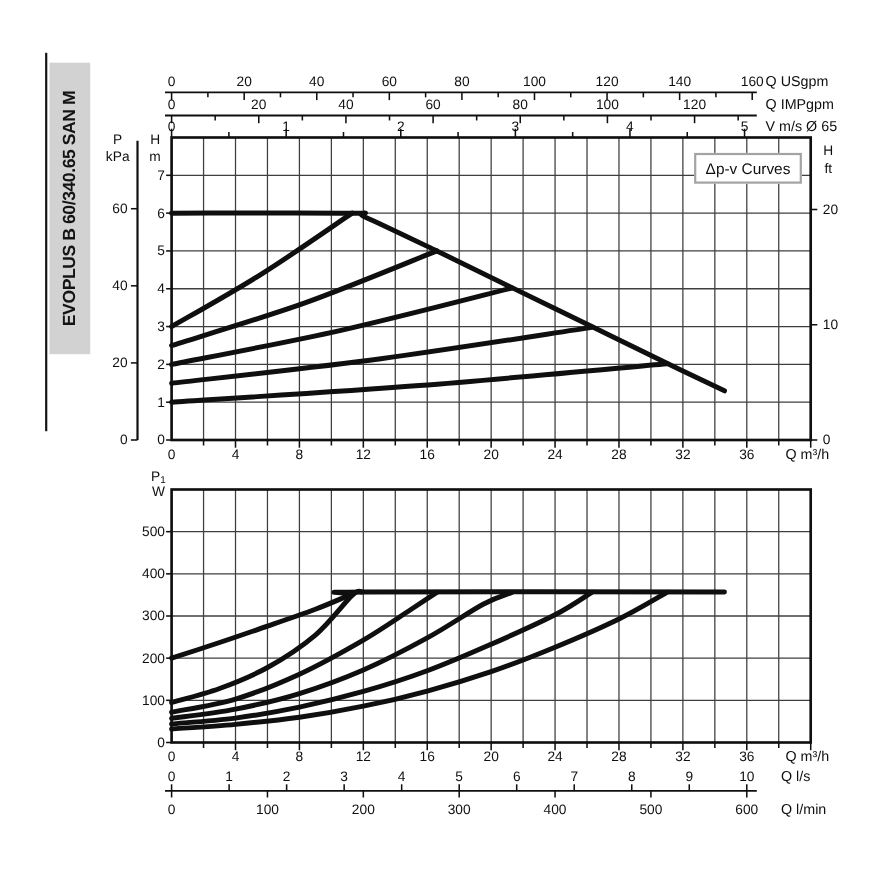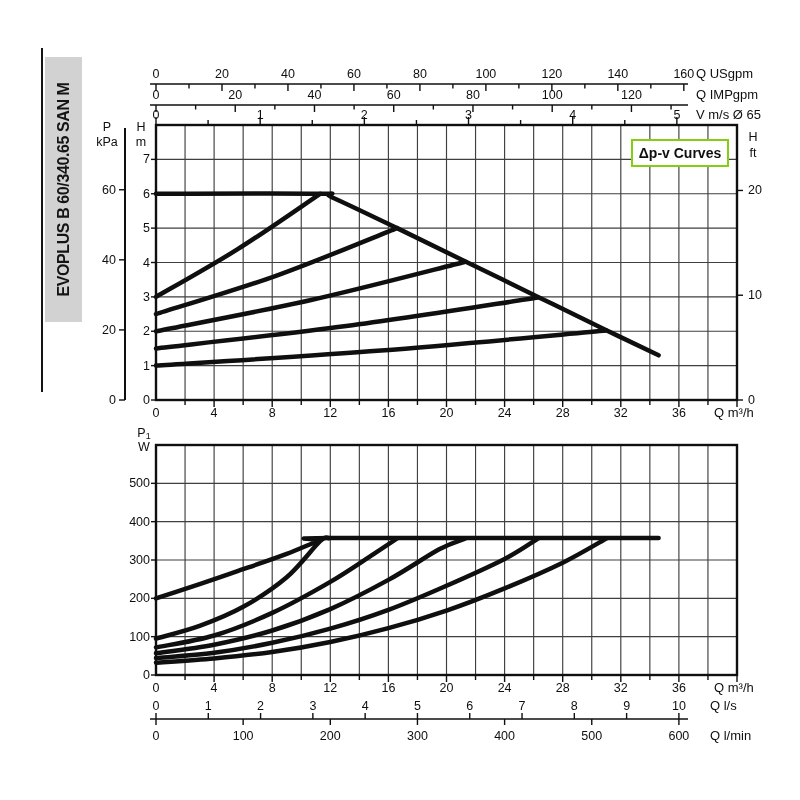--- a/index.html
+++ b/index.html
@@ -4,23 +4,23 @@
 <style>
   html,body{margin:0;padding:0;background:#ffffff;}
   .page{position:relative;width:800px;height:800px;background:#ffffff;
         font-family:"Liberation Sans",sans-serif;overflow:hidden;}
   .sidebar-line{position:absolute;left:41px;top:48px;width:2px;height:344px;background:#141414;}
   .model-tag{position:absolute;left:45px;top:57px;width:37px;height:265px;background:#d2d2d2;}
   .model-text{display:block;width:265px;height:37px;line-height:37px;text-align:center;
               transform:rotate(-90deg) translate(-265px,0);transform-origin:0 0;
               font-weight:bold;font-size:16px;letter-spacing:-0.4px;color:#141414;white-space:nowrap;}
   #chart-svg{position:absolute;left:0;top:0;}
-  .dpv-box{position:absolute;left:631px;top:139px;width:94px;height:24px;border:2px solid #84cc16;
+  .dpv-box{position:absolute;left:631px;top:139px;width:94px;height:24px;border:2px solid #a3a3a3;
            background:#ffffff;display:flex;align-items:center;justify-content:center;
-           font-size:14px;font-weight:700;color:#0f0f0f;white-space:nowrap;}
+           font-size:14px;font-weight:400;color:#0f0f0f;white-space:nowrap;}
   text{font-family:"Liberation Sans",sans-serif;}
 </style>
 </head>
 <body>
 
 <div class="page">
   <div class="sidebar-line"></div>
   <div class="model-tag">
     <span class="model-text">EVOPLUS B 60/340.65 SAN M</span>
   </div>

